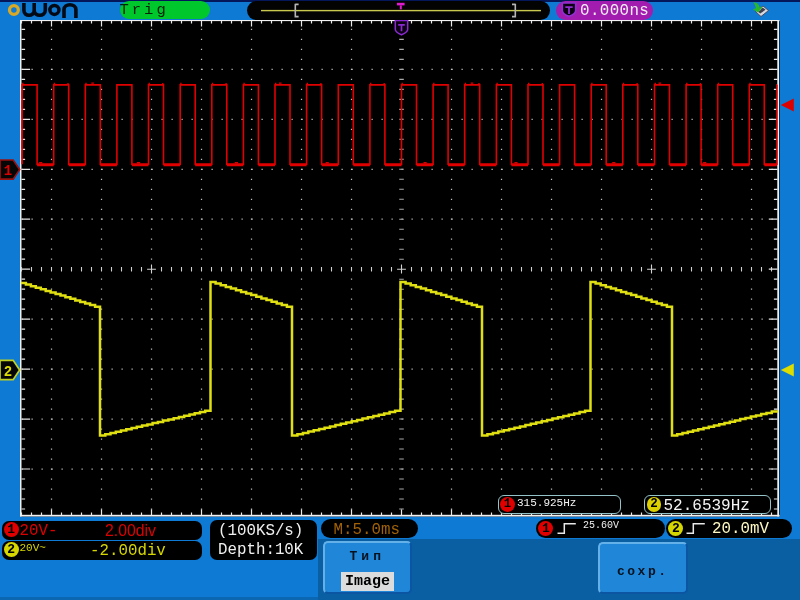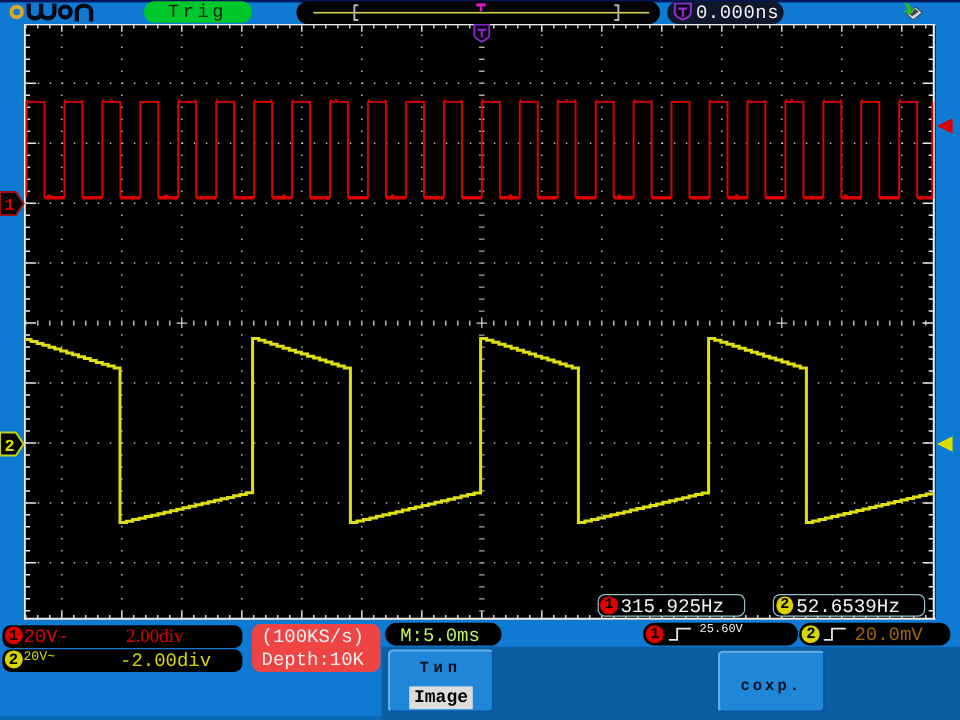--- a/index.html
+++ b/index.html
@@ -34,82 +34,82 @@
 </svg>
 
 <div class="abs" style="left:0;top:0;width:800px;height:19.7px;background:#0e7ad3;z-index:2"></div>
 <div class="abs" style="left:0;top:0;width:800px;height:1.6px;background:#03175a;z-index:3"></div>
 <svg class="abs" style="left:6px;top:1.5px;z-index:4" width="80" height="17">
 <circle cx="7.9" cy="8" r="4.4" fill="none" stroke="#d9a825" stroke-width="3.3"></circle>
 <path d="M17.9,0.9 V8.3 C17.9,14.9 28.2,14.9 28.2,8.3 V0.9 M28.2,8.3 C28.2,14.9 39.3,14.9 39.3,8.3 V0.9" fill="none" stroke="#020a16" stroke-width="3.6"></path>
 <circle cx="48.4" cy="7.9" r="4.5" fill="none" stroke="#020a16" stroke-width="3.5"></circle>
 <path d="M58,16 V7.6 C58,1.1 69.9,1.1 69.9,7.6 V16" fill="none" stroke="#020a16" stroke-width="3.6"></path>
 </svg>
-<div class="abs" style="left:119.5px;top:1px;width:90px;height:18px;border-radius:9px;background:#00c72b;z-index:4;text-align:center;font-size:15.5px;letter-spacing:3px;color:#03240a;line-height:18px;">Trig</div>
+<div class="abs" style="left:119.5px;top:1px;width:90px;height:18px;border-radius:9px;background:#00c72b;z-index:4;font-size:15.5px;letter-spacing:3px;color:#03240a;line-height:18px;">Trig</div>
 <div class="abs" style="left:247px;top:0.6px;width:303px;height:19.2px;border-radius:9.6px;background:#030303;z-index:4;">
 <svg width="303" height="19.2" style="position:absolute;left:0;top:0">
 <rect x="14" y="8.9" width="280" height="1.4" fill="#c9c950"></rect>
 <path d="M48.3,2.7v13.7M48.3,3.4h3.3M48.3,16v-0.7M48.3,15.6h3.3" stroke="#b5b5b5" stroke-width="1.6" fill="none"></path>
 <path d="M268.3,2.7v13.7M268.3,3.4h-3.3M268.3,15.6h-3.3" stroke="#b5b5b5" stroke-width="1.6" fill="none"></path>
 <rect x="149.9" y="1.8" width="7.7" height="2.6" fill="#e01ad0"></rect>
 <rect x="152.8" y="4.4" width="2" height="4" fill="#e01ad0"></rect>
 </svg>
 </div>
-<div class="abs" style="left:556px;top:0.6px;width:97px;height:19.2px;border-radius:9.6px;background:#0f172a;z-index:4;">
+<div class="abs" style="left:556px;top:0.6px;width:97px;height:19.2px;border-radius:9.6px;background:#a21caf;z-index:4;">
 <svg width="20" height="19" style="position:absolute;left:5px;top:1.5px">
 <path d="M1.3,1 h13.4 v7.4 c0,2.7-2.8,4.5-6.7,5.9 c-3.9,-1.4-6.7,-3.2-6.7,-5.9 z" fill="#0a0012" stroke="#9030d0" stroke-width="1.7"></path>
 <path d="M4.3,5.2h7.4M8,5.2v6.8" stroke="#9030d0" stroke-width="1.8" fill="none"></path>
 </svg>
 <span style="position:absolute;left:24px;top:1.7px;font-size:15.8px;color:#f2f2f2;letter-spacing:0.4px">0.000ns</span>
 </div>
 <svg class="abs" style="left:751px;top:1px;z-index:4" width="22" height="18">
 <polygon points="4.5,10.5 12,5 17.5,9.5 10,15.5" fill="#d8d8e0" stroke="#444455" stroke-width="0.9"></polygon>
 <polygon points="6.5,10.3 11.8,6.5 14.5,8.8 9.2,12.6" fill="#404050"></polygon>
 <rect x="7.6" y="8.1" width="2" height="1.4" fill="#d0d0ff" transform="rotate(-36 8.6 8.8)"></rect>
 <path d="M2.2,1.2 c4.2,0.4 6.1,2.4 6.3,5.2 l3,-0.9 l-4.2,6 l-5.6,-3.3 l3.2,-0.9 c-0.4,-2.6-1.2,-4-2.7,-6.1 z" fill="#28b828"></path>
 </svg>
 
 <div class="abs" style="left:497.5px;top:494.8px;width:123px;height:19.5px;background:#000;border:1.8px solid #93c3c9;border-radius:6px;z-index:4;">
 <div style="position:absolute;left:1.6px;top:1.6px;width:14.8px;height:14.8px;border-radius:50%;background:#e00000;color:#000;font-size:12.5px;font-weight:bold;text-align:center;line-height:15px;font-family:'Liberation Mono'">1</div>
-<span style="position:absolute;left:18.5px;top:0.9px;font-size:16px;color:#f5f5f5;font-family:'Liberation Mono'">315.925Hz</span>
+<span style="position:absolute;left:18.5px;top:0.9px;font-size:11px;color:#f5f5f5;font-family:'Liberation Mono'">315.925Hz</span>
 </div>
 <div class="abs" style="left:644px;top:494.8px;width:126.5px;height:19.5px;background:#000;border:1.8px solid #93c3c9;border-radius:6px;z-index:4;">
 <div style="position:absolute;left:1.6px;top:1.6px;width:14.8px;height:14.8px;border-radius:50%;background:#ddd000;color:#000;font-size:12.5px;font-weight:bold;text-align:center;line-height:15px;font-family:'Liberation Mono'">2</div>
 <span style="position:absolute;left:18.5px;top:0.9px;font-size:16px;color:#f5f5f5;font-family:'Liberation Mono'">52.6539Hz</span>
 </div>
 
 <div class="abs" style="left:318px;top:538.5px;width:482px;height:61.5px;background:#0a5fa2;z-index:2"></div>
     <div class="abs" style="left:0;top:597px;width:318px;height:3px;background:#0b67b2;z-index:2"></div>
 <div class="abs" style="left:2px;top:520.5px;width:200px;height:19px;border-radius:7px;background:#000;z-index:4;">
 <div style="position:absolute;left:1.5px;top:1.7px;width:15.2px;height:15.2px;border-radius:50%;background:#e00000;color:#000;font-size:13px;font-weight:bold;text-align:center;line-height:15.4px;font-family:'Liberation Mono'">1</div>
 <span style="position:absolute;left:17.5px;top:1.7px;font-size:15.8px;color:#dd0000;font-family:Liberation Mono, monospace">20V-</span>
-<span style="position:absolute;left:103px;top:1.7px;font-size:15.8px;color:#dd0000;font-family:Liberation Serif, serif">2.00div</span>
+<span style="position:absolute;left:103px;top:1.7px;font-size:15.8px;color:#dd0000;font-family:Liberation Sans, sans-serif">2.00div</span>
 </div>
 <div class="abs" style="left:2px;top:540.5px;width:200px;height:19px;border-radius:7px;background:#000;z-index:4;">
 <div style="position:absolute;left:1.5px;top:1.7px;width:15.2px;height:15.2px;border-radius:50%;background:#d6d600;color:#000;font-size:13px;font-weight:bold;text-align:center;line-height:15.4px;font-family:'Liberation Mono'">2</div>
 <span style="position:absolute;left:17.5px;top:1.7px;font-size:11px;color:#d6d600;font-family:'Liberation Mono'">20V~</span>
-<span style="position:absolute;left:98px;top:1.7px;font-size:15.8px;color:#d6d600;font-family:'Liberation Mono'">-2.00div</span>
+<span style="position:absolute;left:88px;top:1.7px;font-size:15.8px;color:#d6d600;font-family:'Liberation Mono'">-2.00div</span>
 </div>
-<div class="abs" style="left:209.5px;top:520px;width:107px;height:39.5px;border-radius:7px;background:#ef4444;z-index:4;color:#f0f0f0;font-size:15.8px;padding:2.2px 0 0 8.5px;line-height:19.2px;">(100KS/s)<br>Depth:10K</div>
+<div class="abs" style="left:209.5px;top:520px;width:107px;height:39.5px;border-radius:7px;background:#000000;z-index:4;color:#f0f0f0;font-size:15.8px;padding:2.2px 0 0 8.5px;line-height:19.2px;">(100KS/s)<br>Depth:10K</div>
 <div class="abs" style="left:320.5px;top:518.8px;width:97.5px;height:19px;border-radius:9.5px;background:#000;z-index:4;">
-<span style="position:absolute;left:13px;top:1.8px;font-size:15.8px;color:#bef264;font-family:'Liberation Mono'">M:5.0ms</span>
+<span style="position:absolute;left:13px;top:1.8px;font-size:15.8px;color:#a16207;font-family:'Liberation Mono'">M:5.0ms</span>
 </div>
 <div class="abs" style="left:536px;top:518.8px;width:128.5px;height:18.8px;border-radius:9.4px;background:#000;z-index:4;">
 <div style="position:absolute;left:2.2px;top:1.8px;width:15.2px;height:15.2px;border-radius:50%;background:#e00000;color:#000;font-size:13px;font-weight:bold;text-align:center;line-height:15.4px;font-family:'Liberation Mono'">1</div>
 <svg width="26" height="18" style="position:absolute;left:20px;top:0">
         <path d="M1.5,14.3h6.8V4.8h11.5" stroke="#e8e8e8" stroke-width="1.5" fill="none"></path>
       </svg>
 <span style="position:absolute;left:47px;top:1.6px;font-size:10px;color:#f0f0f0;font-family:'Liberation Mono'">25.60V</span>
 </div>
 <div class="abs" style="left:666px;top:518.8px;width:126px;height:18.8px;border-radius:9.4px;background:#000;z-index:4;">
 <div style="position:absolute;left:2.2px;top:1.8px;width:15.2px;height:15.2px;border-radius:50%;background:#d6d600;color:#000;font-size:13px;font-weight:bold;text-align:center;line-height:15.4px;font-family:'Liberation Mono'">2</div>
 <svg width="26" height="18" style="position:absolute;left:19px;top:0">
         <path d="M1.5,14.3h6.8V4.8h11.5" stroke="#e8e8e8" stroke-width="1.5" fill="none"></path>
       </svg>
-<span style="position:absolute;left:46px;top:1.6px;font-size:15.8px;color:#a16207;font-family:'Liberation Mono'">20.0mV</span>
+<span style="position:absolute;left:46px;top:1.6px;font-size:15.8px;color:#fef9c3;font-family:'Liberation Mono'">20.0mV</span>
 </div>
 <div class="abs" style="left:322.5px;top:541px;width:89.5px;height:52.5px;background:#1f86d8;border:2px solid;border-color:#64b0e8 #0b55a2 #0b55a2 #64b0e8;border-radius:5px;z-index:4;">
 <div style="position:absolute;left:0;top:6px;width:100%;text-align:center;font-weight:bold;font-size:13px;letter-spacing:4px;color:#06121f;font-family:'Liberation Mono'">Тип</div>
 <div style="position:absolute;left:16.5px;top:28.5px;width:53px;height:19.5px;background:#dcdcdc;text-align:center;font-weight:bold;font-size:15px;line-height:19.5px;color:#000;font-family:'Liberation Mono'">Image</div>
 </div>
 <div class="abs" style="left:598px;top:542px;width:89.5px;height:52px;background:#1f86d8;border:2px solid;border-color:#64b0e8 #0b55a2 #0b55a2 #64b0e8;border-radius:5px;z-index:4;">
 <div style="position:absolute;left:0;top:19.5px;width:100%;text-align:center;font-weight:bold;font-size:13px;letter-spacing:2.5px;color:#06121f;font-family:'Liberation Mono'">сохр.</div>
 </div>
 </div>
 </body></html>

